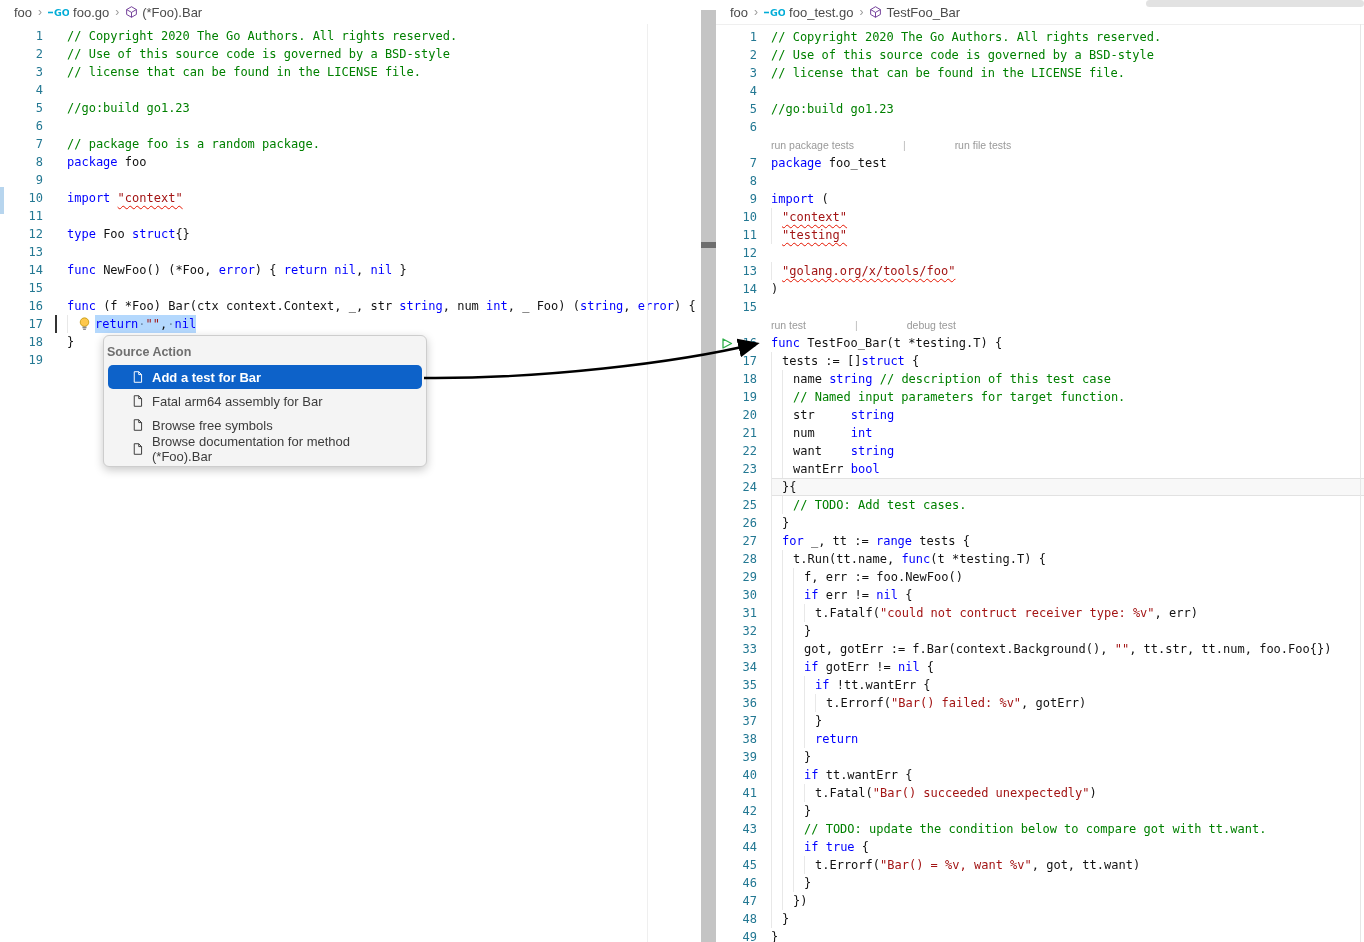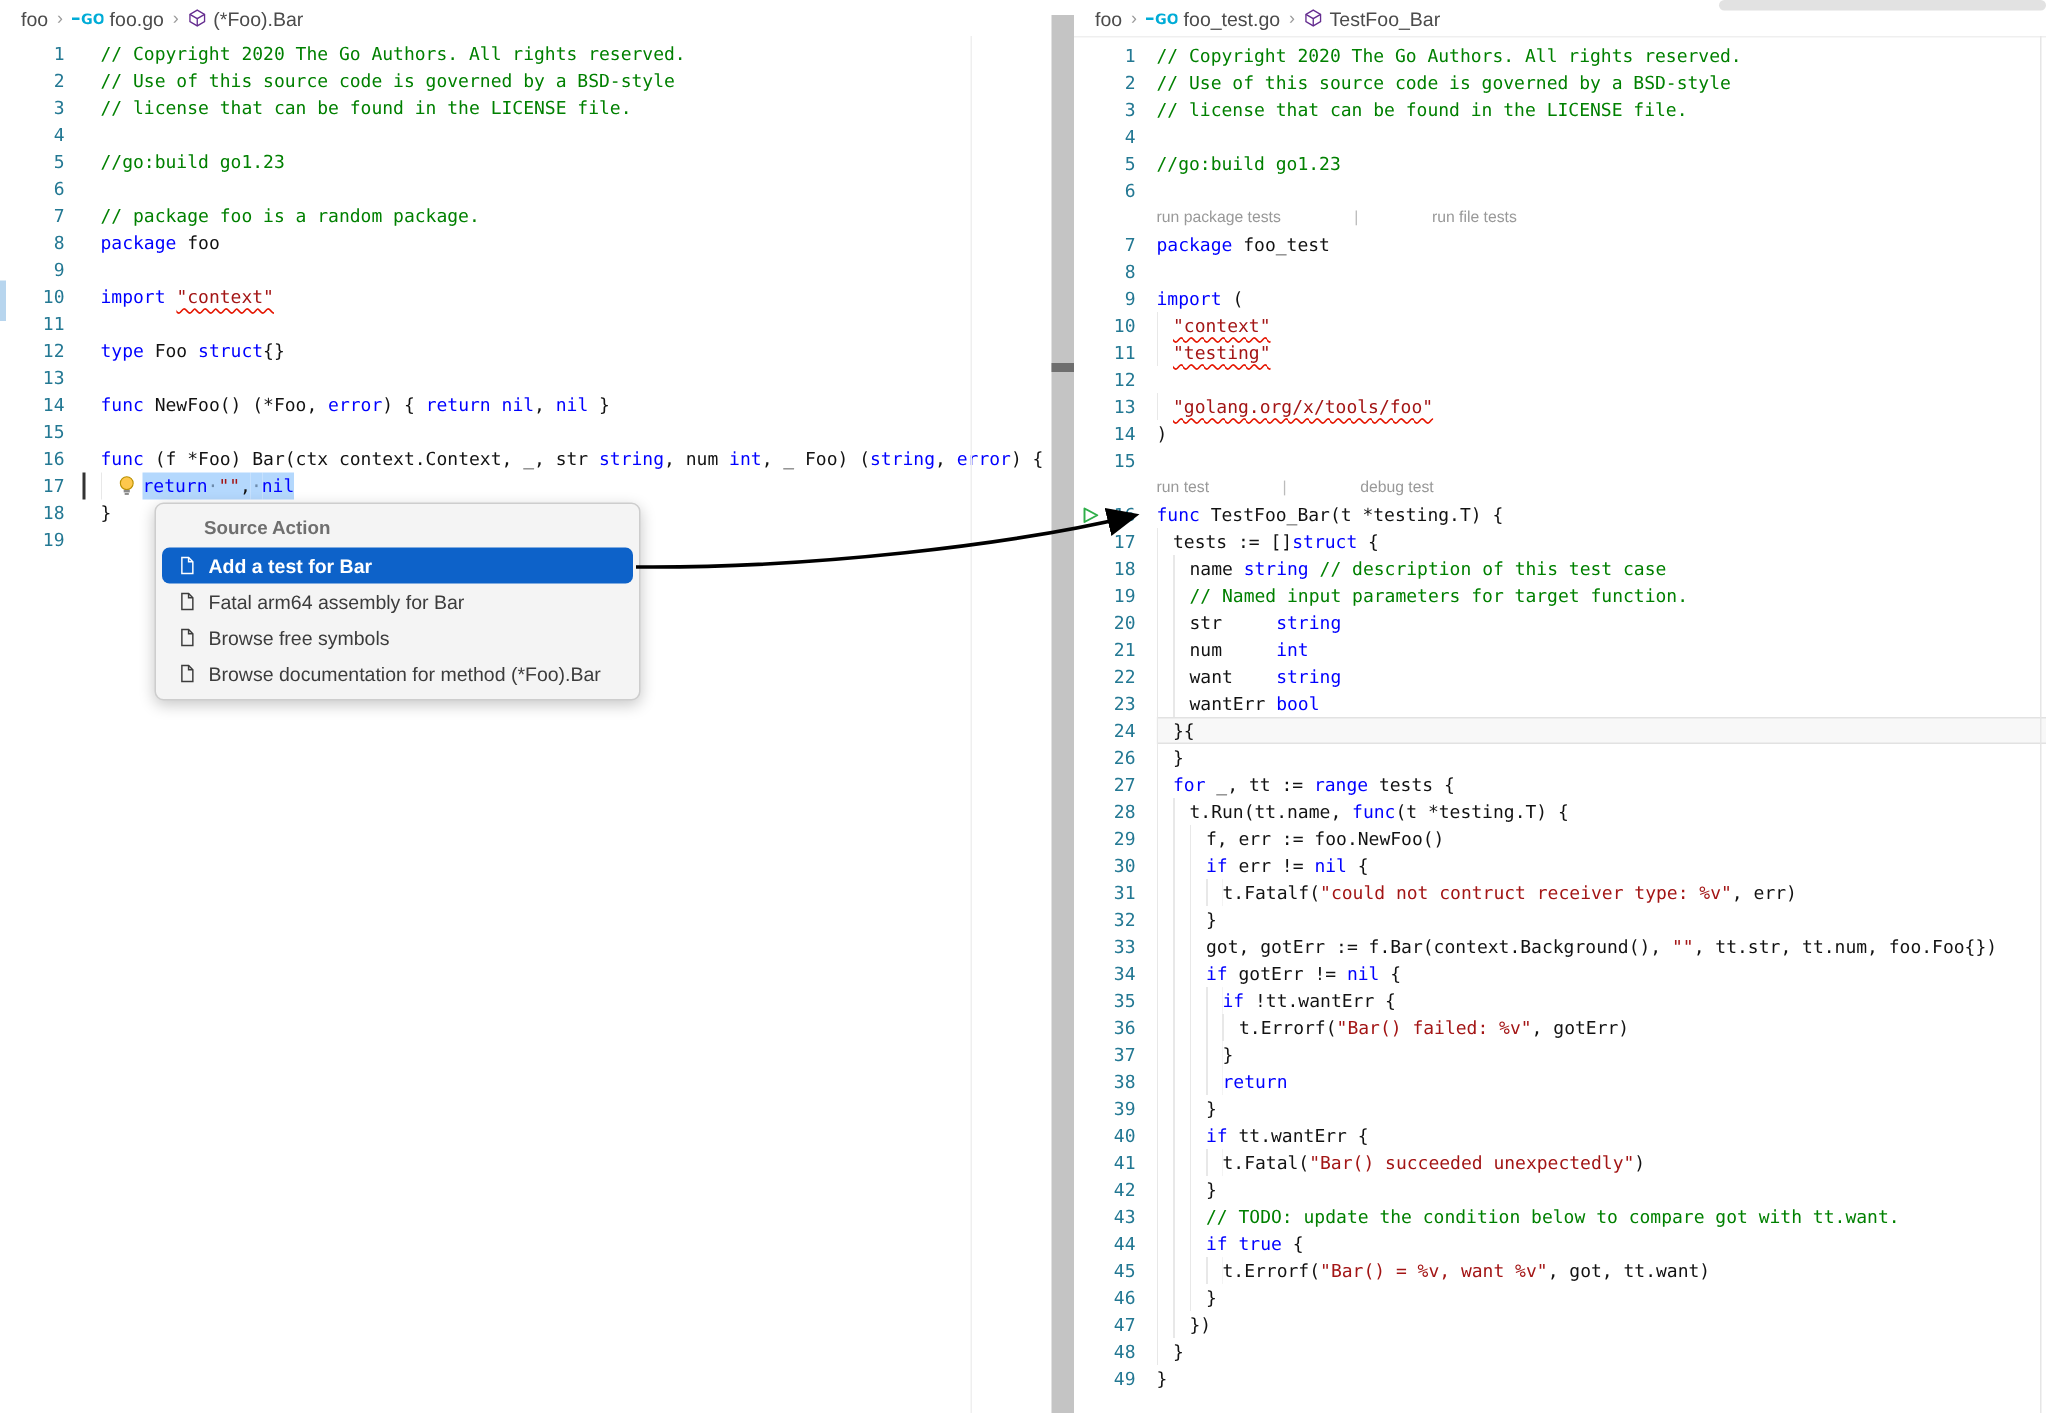--- a/index.html
+++ b/index.html
@@ -42,22 +42,22 @@
   #sash{position:absolute;left:701px;top:10px;bottom:0;width:15px;background:#c4c4c4;cursor:col-resize;}
   #sash .handle{position:absolute;left:0;right:0;top:232px;height:6px;background:#6e6e6e;}
   #left-ruler{position:absolute;left:647px;top:24px;bottom:0;width:1px;background:#efefef;z-index:0;}
   #right-edge{position:absolute;left:1360px;top:24px;bottom:0;width:1px;background:#e6e6e6;}
   #top-strip{position:absolute;left:1146px;top:0;width:218px;height:7px;background:#e2e2e2;border-radius:4px;}
   #gutter-deco{position:absolute;left:0;top:187px;width:4px;height:27px;background:#b7d5ee;}
   
   #menu{position:absolute;left:103px;top:335px;width:322px;background:#f4f4f4;
         border:1px solid #cdcdcd;border-radius:6px;box-shadow:0 3px 10px rgba(0,0,0,.22);
         padding:4px 0 5px 0;z-index:40;font-size:13px;}
-  #menu .hdr{padding:5px 14px 6px 32px;color:#6f6f6f;font-weight:bold;font-size:12.5px;}
-  .mi{height:24px;display:flex;align-items:center;gap:8px;margin:0 4px;padding:0 10px;
+  #menu .hdr{padding:5px 14px 6px 3px;color:#6f6f6f;font-weight:bold;font-size:12.5px;}
+  .mi{height:24px;display:flex;align-items:center;gap:8px;margin:0 4px;padding:0 23px;
       border-radius:5px;color:#3c3c3c;cursor:pointer;}
   .mi.sel{background:#0d62c9;color:#fff;font-weight:bold;}
   .mi svg{flex:none;}
   #overlay{position:absolute;left:0;top:0;pointer-events:none;z-index:50;}
   .icon{display:inline-flex;align-items:center;text-decoration:underline;}
 </style>
 </head>
 <body>
 
 <div class="pane" id="pane-left">
@@ -176,20 +176,21 @@
             <path d="M2 1.5 L10.5 6 L2 10.5 z" fill="#fff" stroke="#2faf4a" stroke-width="1.3" stroke-linejoin="round"></path>
           </svg></span><span class="num">16</span><span class="body"><span class="t-k">func</span><span class="t-p"> TestFoo_Bar(t *testing.T) {</span></span></div>
       <div class="row"><span class="num">17</span><span class="body"><span class="ind" style="width: 11px;"></span><span class="t-p">tests := []</span><span class="t-k">struct</span><span class="t-p"> {</span></span></div>
       <div class="row"><span class="num">18</span><span class="body"><span class="ind" style="width: 22px;"></span><span class="t-p">name </span><span class="t-k">string</span><span class="t-p"> </span><span class="t-c">// description of this test case</span></span></div>
       <div class="row"><span class="num">19</span><span class="body"><span class="ind" style="width: 22px;"></span><span class="t-c">// Named input parameters for target function.</span></span></div>
       <div class="row"><span class="num">20</span><span class="body"><span class="ind" style="width: 22px;"></span><span class="t-p">str     </span><span class="t-k">string</span></span></div>
       <div class="row"><span class="num">21</span><span class="body"><span class="ind" style="width: 22px;"></span><span class="t-p">num     </span><span class="t-k">int</span></span></div>
       <div class="row"><span class="num">22</span><span class="body"><span class="ind" style="width: 22px;"></span><span class="t-p">want    </span><span class="t-k">string</span></span></div>
       <div class="row"><span class="num">23</span><span class="body"><span class="ind" style="width: 22px;"></span><span class="t-p">wantErr </span><span class="t-k">bool</span></span></div>
       <div class="row cur"><span class="num">24</span><span class="body"><span class="ind" style="width: 11px;"></span><span class="t-p">}{</span></span></div>
+      <div class="row"><span class="num">25</span><span class="body"><span class="ind" style="width: 22px;"></span><span class="t-c">// TODO: Add test cases.</span></span></div>
       <div class="row"><span class="num">26</span><span class="body"><span class="ind" style="width: 11px;"></span><span class="t-p">}</span></span></div>
       <div class="row"><span class="num">27</span><span class="body"><span class="ind" style="width: 11px;"></span><span class="t-k">for</span><span class="t-p"> _, tt := </span><span class="t-k">range</span><span class="t-p"> tests {</span></span></div>
       <div class="row"><span class="num">28</span><span class="body"><span class="ind" style="width: 22px;"></span><span class="t-p">t.Run(tt.name, </span><span class="t-k">func</span><span class="t-p">(t *testing.T) {</span></span></div>
       <div class="row"><span class="num">29</span><span class="body"><span class="ind" style="width: 33px;"></span><span class="t-p">f, err := foo.NewFoo()</span></span></div>
       <div class="row"><span class="num">30</span><span class="body"><span class="ind" style="width: 33px;"></span><span class="t-k">if</span><span class="t-p"> err != </span><span class="t-k">nil</span><span class="t-p"> {</span></span></div>
       <div class="row"><span class="num">31</span><span class="body"><span class="ind" style="width: 44px;"></span><span class="t-p">t.Fatalf(</span><span class="t-s">"could not contruct receiver type: %v"</span><span class="t-p">, err)</span></span></div>
       <div class="row"><span class="num">32</span><span class="body"><span class="ind" style="width: 33px;"></span><span class="t-p">}</span></span></div>
       <div class="row"><span class="num">33</span><span class="body"><span class="ind" style="width: 33px;"></span><span class="t-p">got, gotErr := f.Bar(context.Background(), </span><span class="t-s">""</span><span class="t-p">, tt.str, tt.num, foo.Foo{})</span></span></div>
       <div class="row"><span class="num">34</span><span class="body"><span class="ind" style="width: 33px;"></span><span class="t-k">if</span><span class="t-p"> gotErr != </span><span class="t-k">nil</span><span class="t-p"> {</span></span></div>
       <div class="row"><span class="num">35</span><span class="body"><span class="ind" style="width: 44px;"></span><span class="t-k">if</span><span class="t-p"> !tt.wantErr {</span></span></div>

